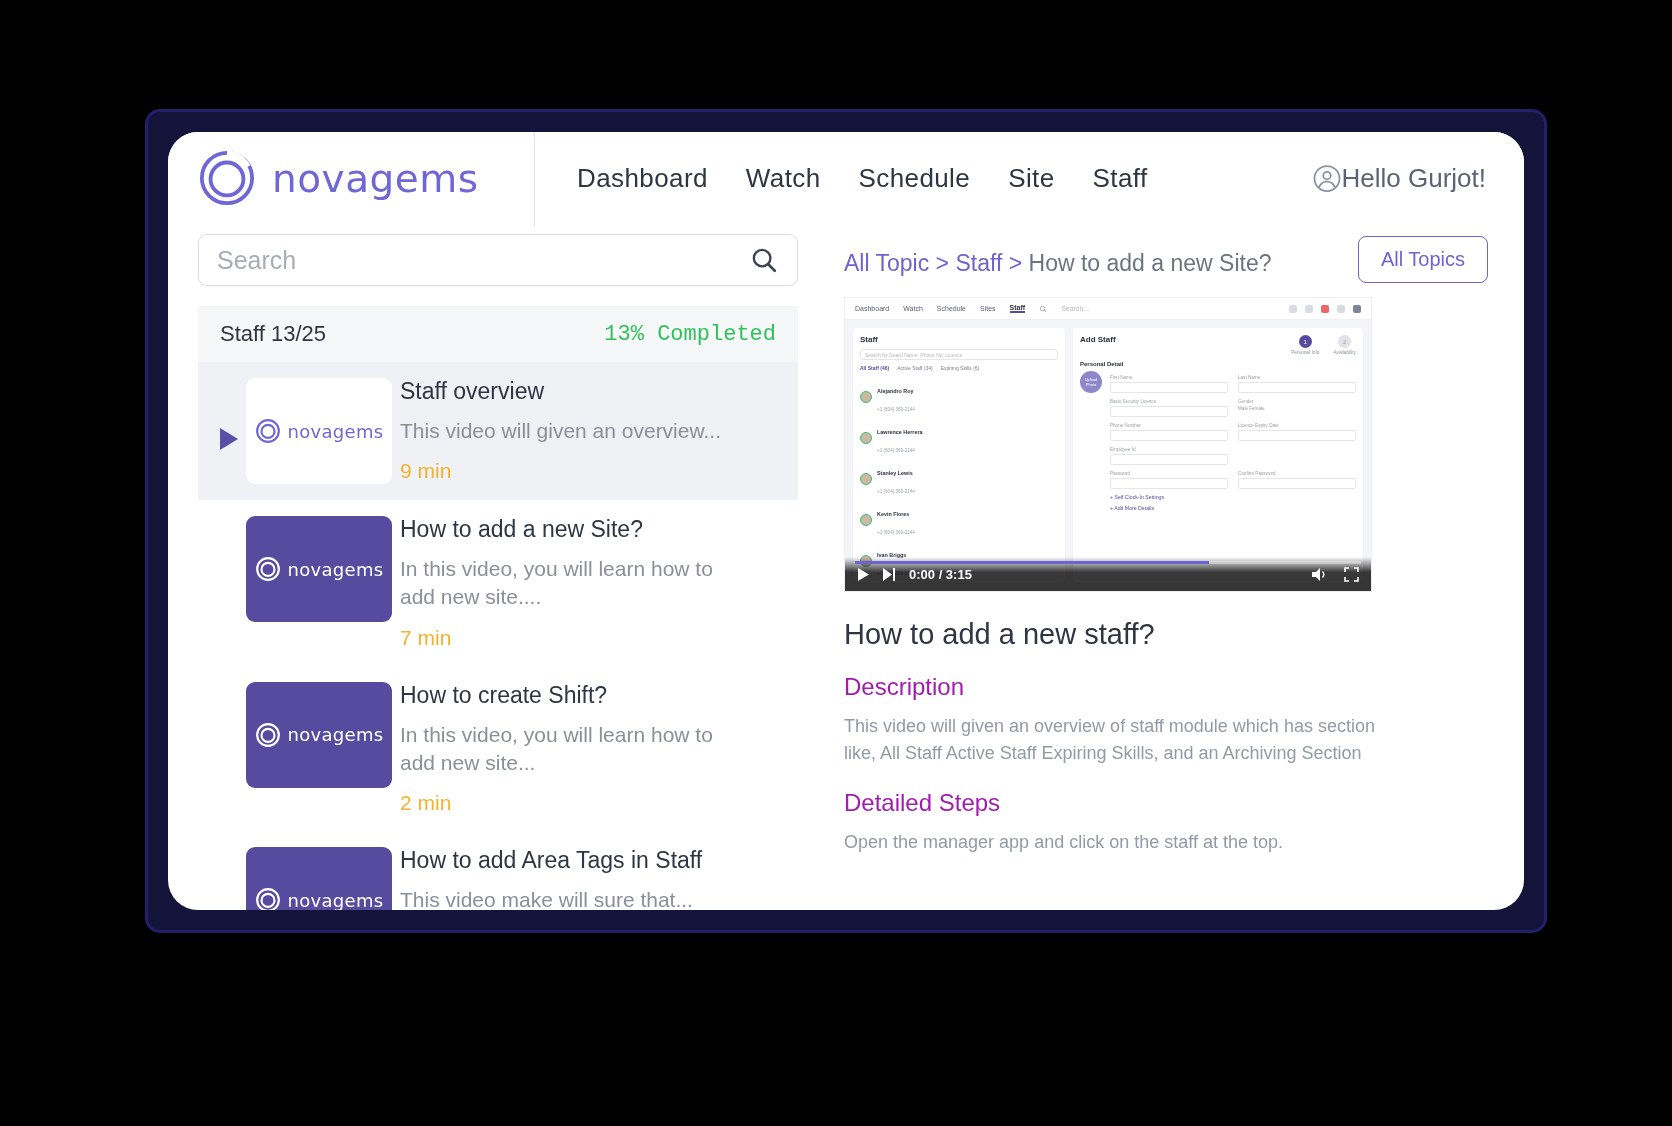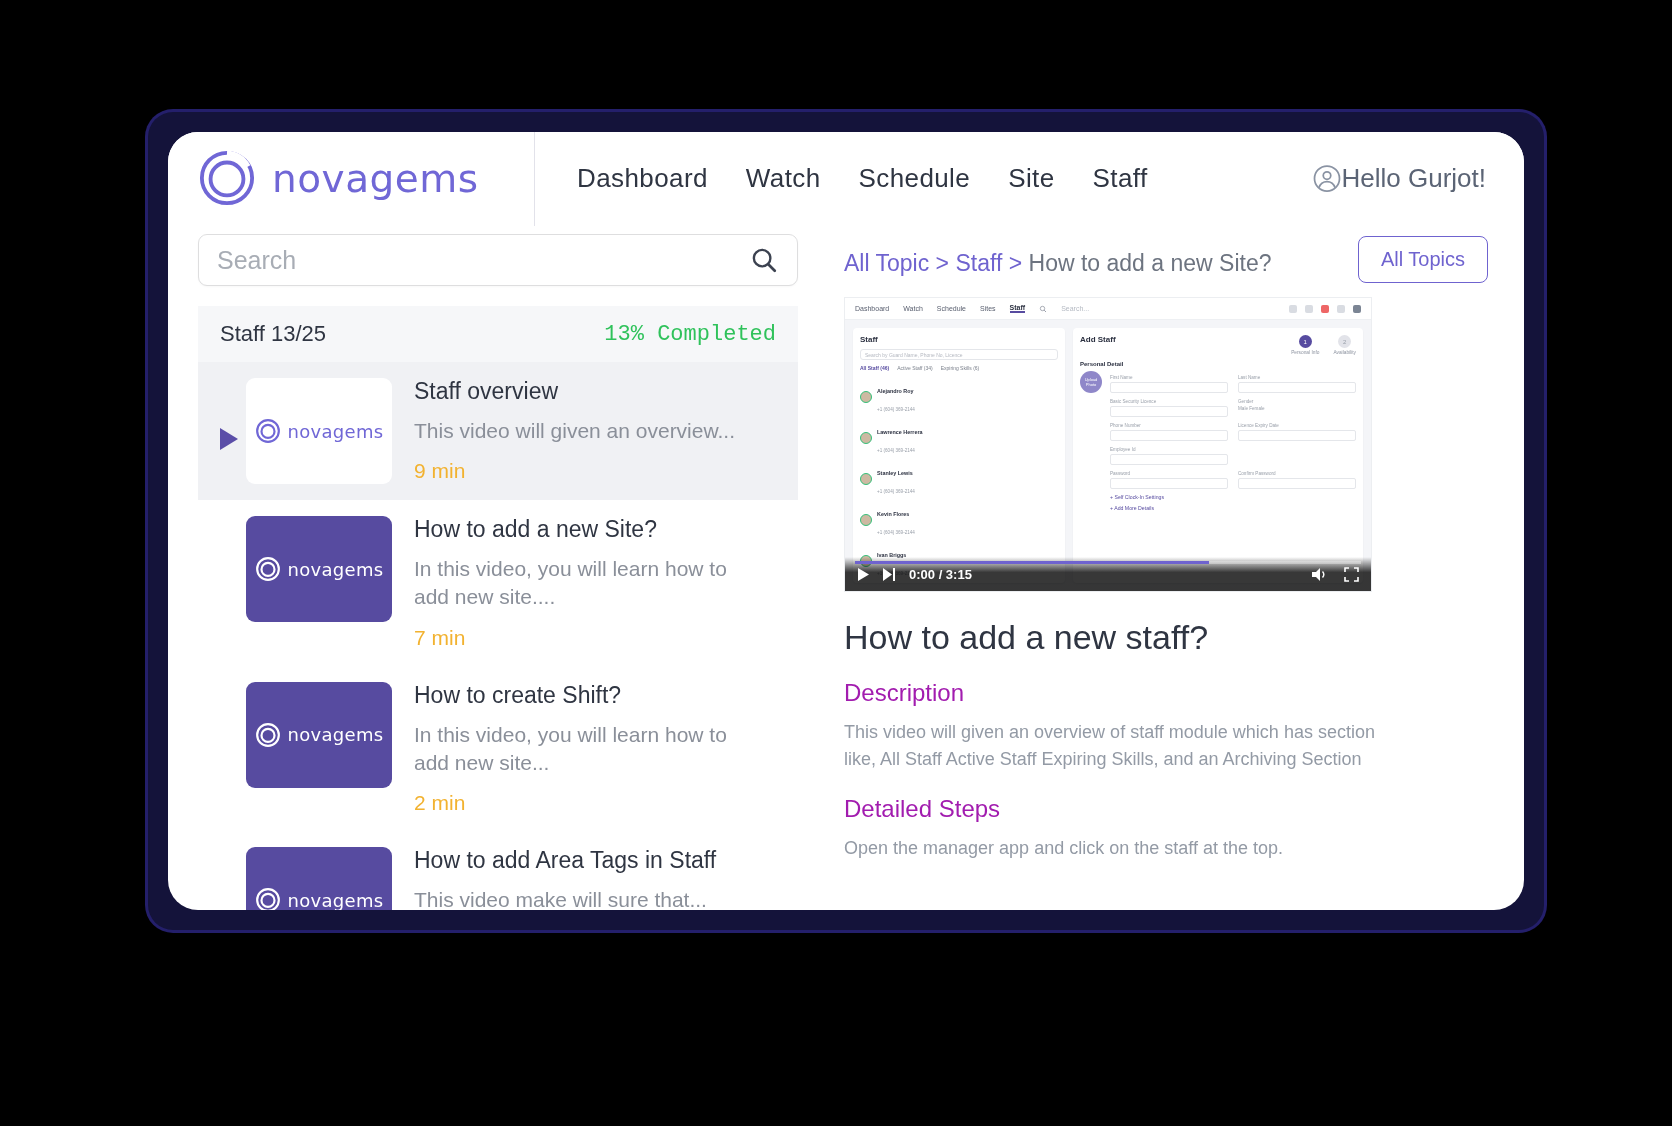--- a/index.html
+++ b/index.html
@@ -14,21 +14,21 @@
   }
 
   
   .tablet-frame {
     position: absolute;
     left: 148px;
     top: 112px;
     width: 1396px;
     height: 818px;
     background: #14133a;
-    border-radius: 25px;
+    border-radius: 12px;
     box-shadow: 0 0 0 3px #241f6b, 0 30px 60px rgba(0,0,0,0.85);
     padding: 20px;
   }
   .tablet-screen {
     width: 100%;
     height: 100%;
     background: #ffffff;
     border-radius: 30px;
     overflow: hidden;
     position: relative;
@@ -195,21 +195,21 @@
   }
   .thumb.light { background: #ffffff; }
   .thumb-logo-text {
     font-size: 18px;
     color: #ffffff;
     font-family: "DejaVu Sans", sans-serif;
     letter-spacing: 0.3px;
   }
   .thumb.light .thumb-logo-text { color: #7067d6; }
   .video-meta {
-    padding-left: 22px;
+    padding-left: 8px;
     flex: 1;
     min-width: 0;
   }
   .video-title {
     font-size: 23px;
     color: #2f3542;
     margin-bottom: 12px;
   }
   .video-desc {
     font-size: 21px;
@@ -306,21 +306,21 @@
     left: 10px; right: 10px; top: 4px;
     height: 3px;
     background: rgba(255,255,255,0.35);
   }
   .scrub-played { height: 100%; width: 70%; background: #6f63cf; }
   .ctrl-icon { cursor: pointer; display: flex; align-items: center; }
   .time-text { color: #fff; font-size: 13px; font-weight: bold; font-family: "Liberation Sans", sans-serif; }
   .ctrl-right { margin-left: auto; display: flex; gap: 16px; align-items: center; }
 
   .article-title {
-    font-size: 34px;
+    font-size: 29px;
     color: #2f3542;
     margin-top: 26px;
   }
   .section-head {
     font-size: 24px;
     color: #a21caf;
     margin-top: 22px;
     margin-bottom: 12px;
   }
   .section-body {

